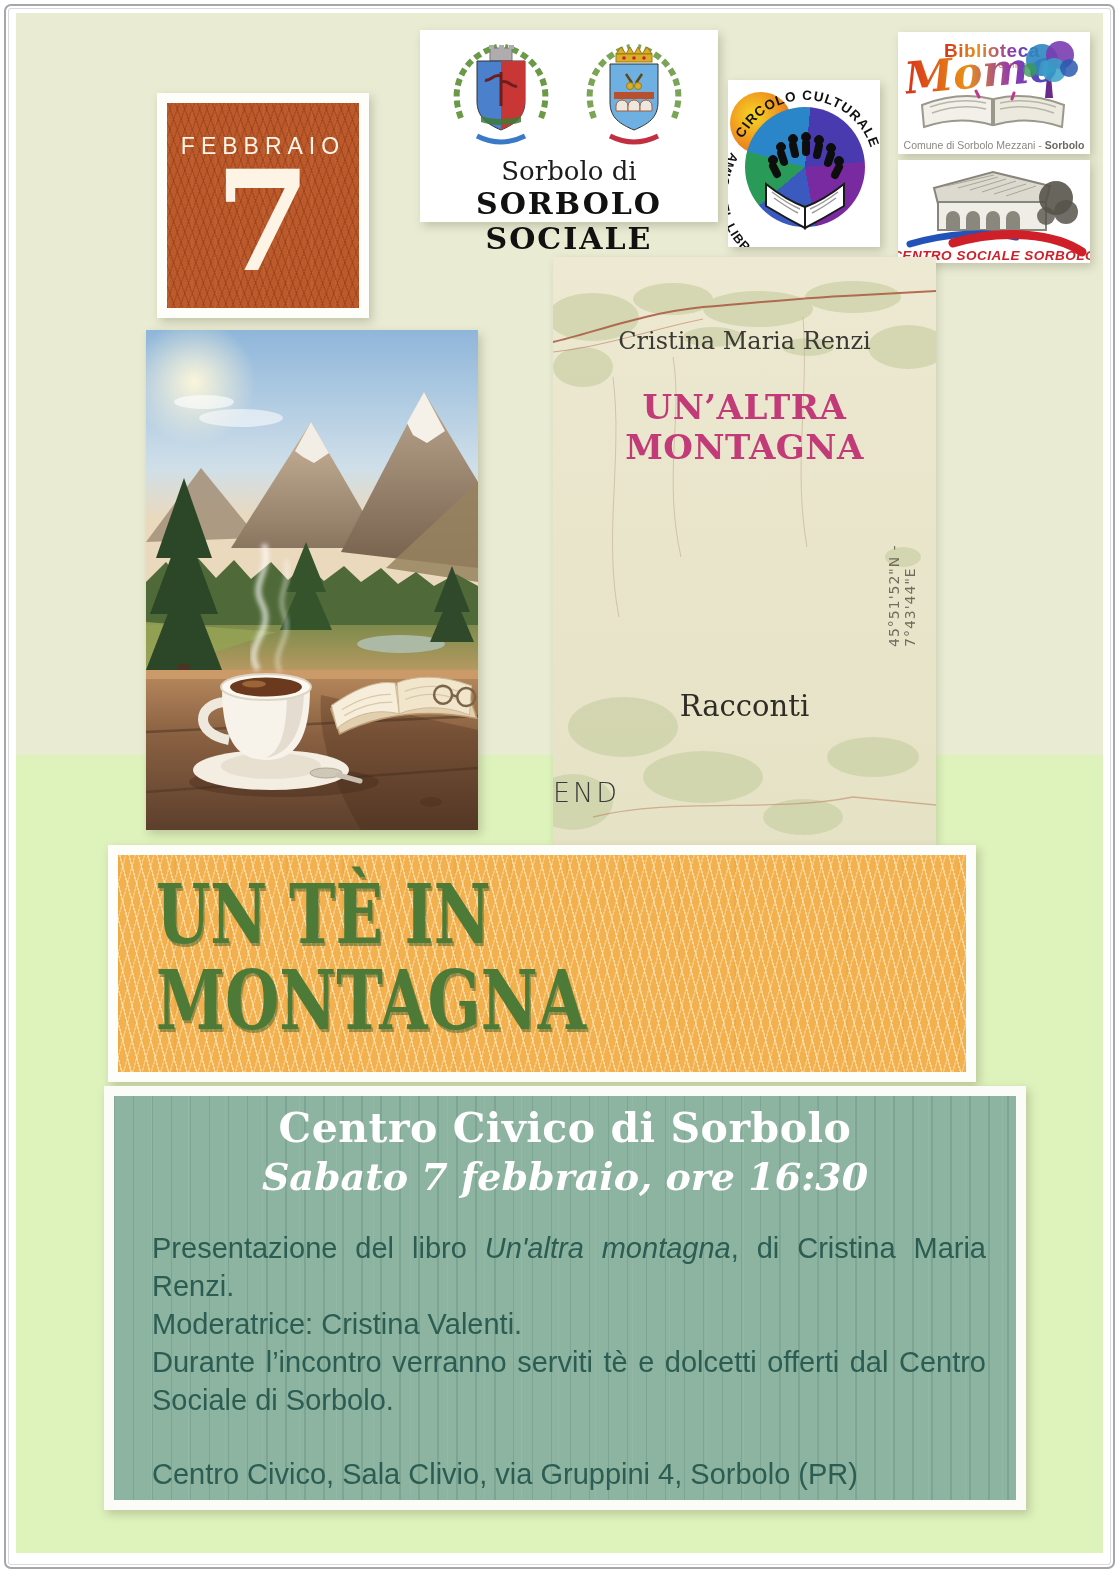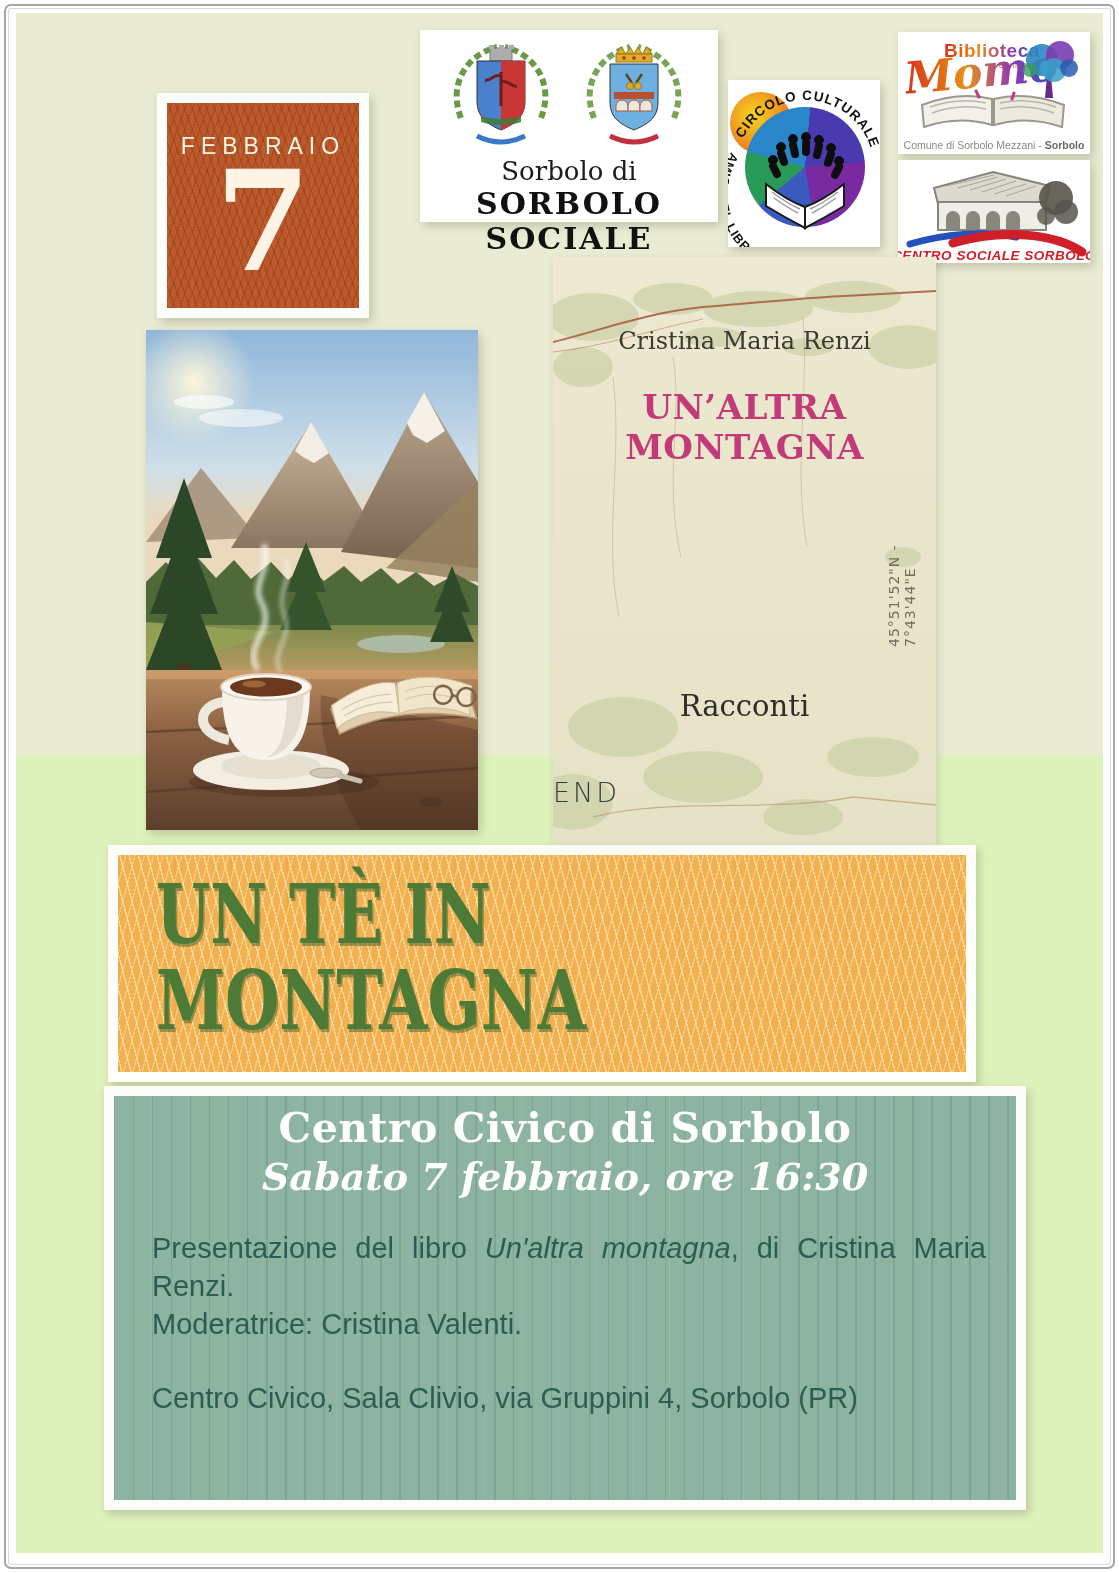--- a/index.html
+++ b/index.html
@@ -393,15 +393,16 @@
     <span class="tline">MONTAGNA</span>
   </div>
 </div>
 
 <div class="abs info card-shadow">
   <div class="h1">Centro Civico di Sorbolo</div>
   <div class="h2">Sabato 7 febbraio, ore 16:30</div>
   <div class="body">
     <div class="para"><span>Presentazione del libro </span><em>Un'altra montagna</em><span>, di Cristina Maria Renzi.</span></div>
     <div class="para">Moderatrice: Cristina Valenti.</div>
+    <div class="para">Durante l’incontro verranno serviti tè e dolcetti offerti dal Centro Sociale di Sorbolo.</div>
     <div class="addr">Centro Civico, Sala Clivio, via Gruppini 4, Sorbolo (PR)</div>
   </div>
 </div>
 
 </body></html>

